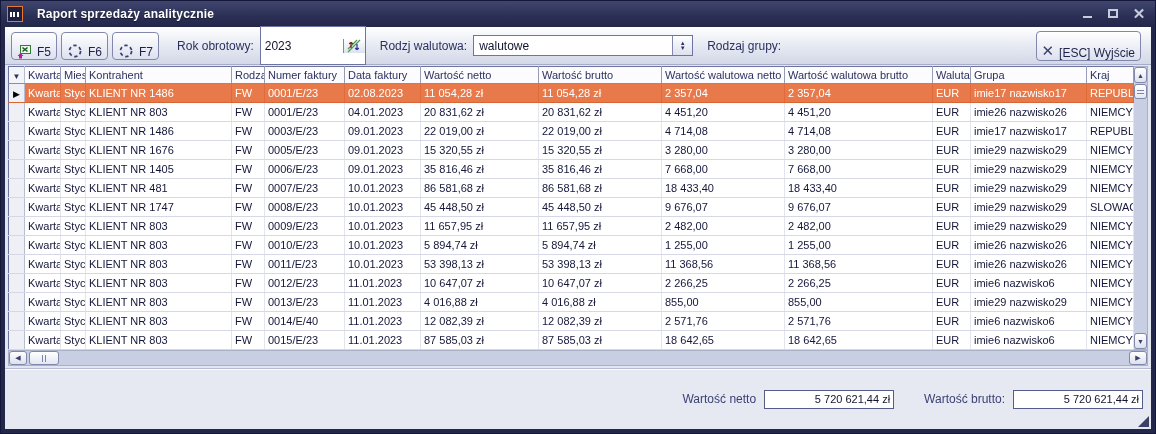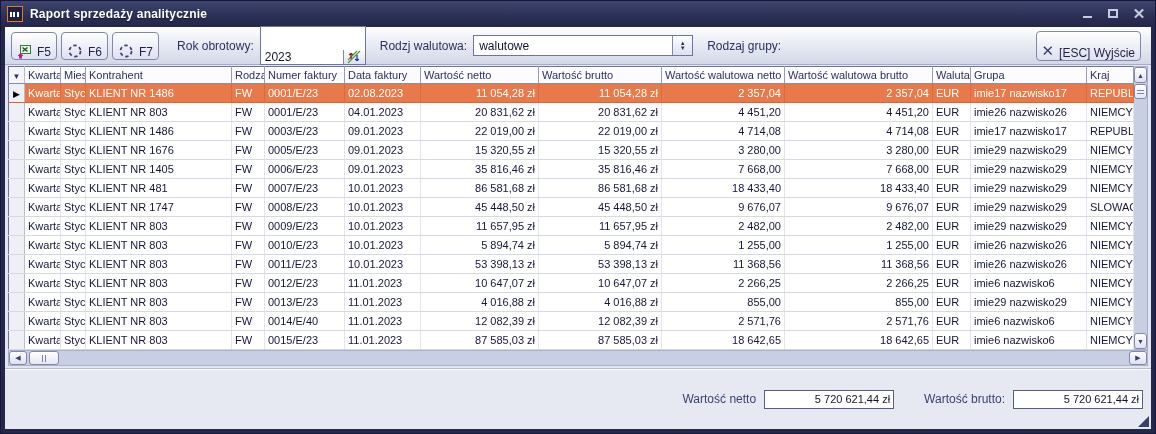--- a/index.html
+++ b/index.html
@@ -7,39 +7,39 @@
   .window{position:relative;width:1156px;height:434px;background:#23274a;overflow:hidden;
           border:1px solid #14173a;}
   
   .titlebar{position:absolute;left:0;top:0;width:100%;height:26px;
             background:linear-gradient(#40466f,#2b2f55 60%,#23274a);
             display:flex;align-items:center;padding:0 8px 0 6px;}
   .app-icon{width:16px;height:16px;border:1px solid #e8762c;background:#1d2040;
             display:flex;align-items:center;justify-content:center;flex:0 0 auto;}
   .app-icon i{display:block;width:10px;height:5px;
               background:repeating-linear-gradient(90deg,#fff 0 2px,transparent 2px 3.5px);}
-  .win-title{color:#fff;font-size:12px;font-weight:600;margin-left:7px;letter-spacing:.2px;
+  .win-title{color:#fff;font-size:12px;font-weight:600;margin-left:14px;letter-spacing:.2px;
              text-shadow:0 1px 1px rgba(0,0,0,.5);}
   .win-btns{margin-left:auto;display:flex;align-items:center;gap:10px;}
   .wbtn{color:#c7cbde;font-size:13px;line-height:14px;cursor:default;width:16px;text-align:center;}
   .wbtn.min i{display:inline-block;width:9px;border-bottom:2px solid #c7cbde;height:8px;}
   .wbtn.max i{display:inline-block;width:10px;height:9px;border:2px solid #c7cbde;}
   .wbtn.close{font-size:15px;font-weight:700;}
   
   .content{position:absolute;left:4px;right:4px;top:26px;bottom:4px;background:#e2e6f0;}
   
   .toolbar{position:absolute;left:0;top:0;right:0;height:38px;
            background:linear-gradient(#ffffff,#e9ecf4 45%,#d3d8e8);
            border-bottom:1px solid #a7adc8;display:flex;align-items:center;padding:0 6px;}
   .tbtn{height:28px;border:1px solid #8288ad;border-radius:4px;
         background:linear-gradient(#ffffff,#eef0f7 50%,#dde1ef);
         box-shadow:inset 0 1px 0 #fff;display:flex;align-items:flex-end;gap:5px;
         padding:0 5px;font-size:12px;color:#1e2248;margin-right:4px;cursor:default;}
   .tlabel{font-size:12px;color:#2c3160;margin:0 6px 0 14px;white-space:nowrap;}
-  .field{height:39px;background:#fff;border:1px solid #6d74a0;display:flex;align-items:flex-end;}
+  .field{height:39px;background:#fff;border:1px solid #6d74a0;display:flex;align-items:center;}
   .field input{border:0;outline:0;padding:0 4px;font-size:12px;width:82px;color:#12142e;background:transparent;}
   .spinbtn{width:22px;border-left:1px solid #8288ad;
            background:linear-gradient(#ffffff,#dde1ef);display:flex;align-items:center;justify-content:center;}
   .combo{height:21px;background:#fff;border:1px solid #6d74a0;display:flex;align-items:center;}
   .combo .val{font-size:12px;color:#12142e;padding:0 5px;flex:1;white-space:nowrap;overflow:hidden;}
   .updown{width:20px;align-self:stretch;border-left:1px solid #8288ad;
           background:linear-gradient(#ffffff,#dde1ef);display:flex;flex-direction:column;
           align-items:center;justify-content:center;line-height:5px;}
   .updown span{font-size:6px;color:#2c3160;}
   .exitbtn{margin-left:auto;height:30px;}
@@ -51,21 +51,21 @@
   table.grid th,table.grid td{overflow:hidden;white-space:nowrap;font-size:11px;padding:0 3px;}
   table.grid th{height:17px;background:#fcfcfe;color:#2c3160;font-weight:400;text-align:left;
                 border-right:1px solid #979db9;border-bottom:1px solid #878dac;}
   table.grid td{height:19px;color:#14173a;border-right:1px solid #e2e4ee;border-bottom:1px solid #d6d9e5;}
   table.grid .ind{background:#eff0f6;border-right:1px solid #b9bdd2;text-align:center;padding:0;}
   table.grid th.ind{background:#f4f5f9;}
   .fltr{font-size:8px;color:#2c3160;}
   .cur{font-size:9px;color:#000;}
   tr.sel td{background:#e8794a;color:#fff;border-right-color:#e06a38;border-bottom-color:#d96534;}
   tr.sel td.ind{background:#eff0f6;color:#000;border-right-color:#b9bdd2;}
-  .a-right{text-align:right;}
+  .a-right{}
   .a-left{text-align:left;}
   
   .vscroll{width:17px;height:284px;background:#c9cfe2;border:1px solid #aab0c8;border-left:0;
            display:flex;flex-direction:column;}
   .sbtn{height:16px;background:linear-gradient(#ffffff,#dde1ef);border:1px solid #8288ad;
         border-radius:3px;display:flex;align-items:center;justify-content:center;
         font-size:7px;color:#3a4068;}
   .vthumb{height:15px;margin:1px 0;background:linear-gradient(#ffffff,#e4e7f2);
           border:1px solid #8288ad;border-radius:3px;display:flex;align-items:center;justify-content:center;}
   .grip-h{width:7px;height:4px;border-top:1px solid #7d83aa;border-bottom:1px solid #7d83aa;}

